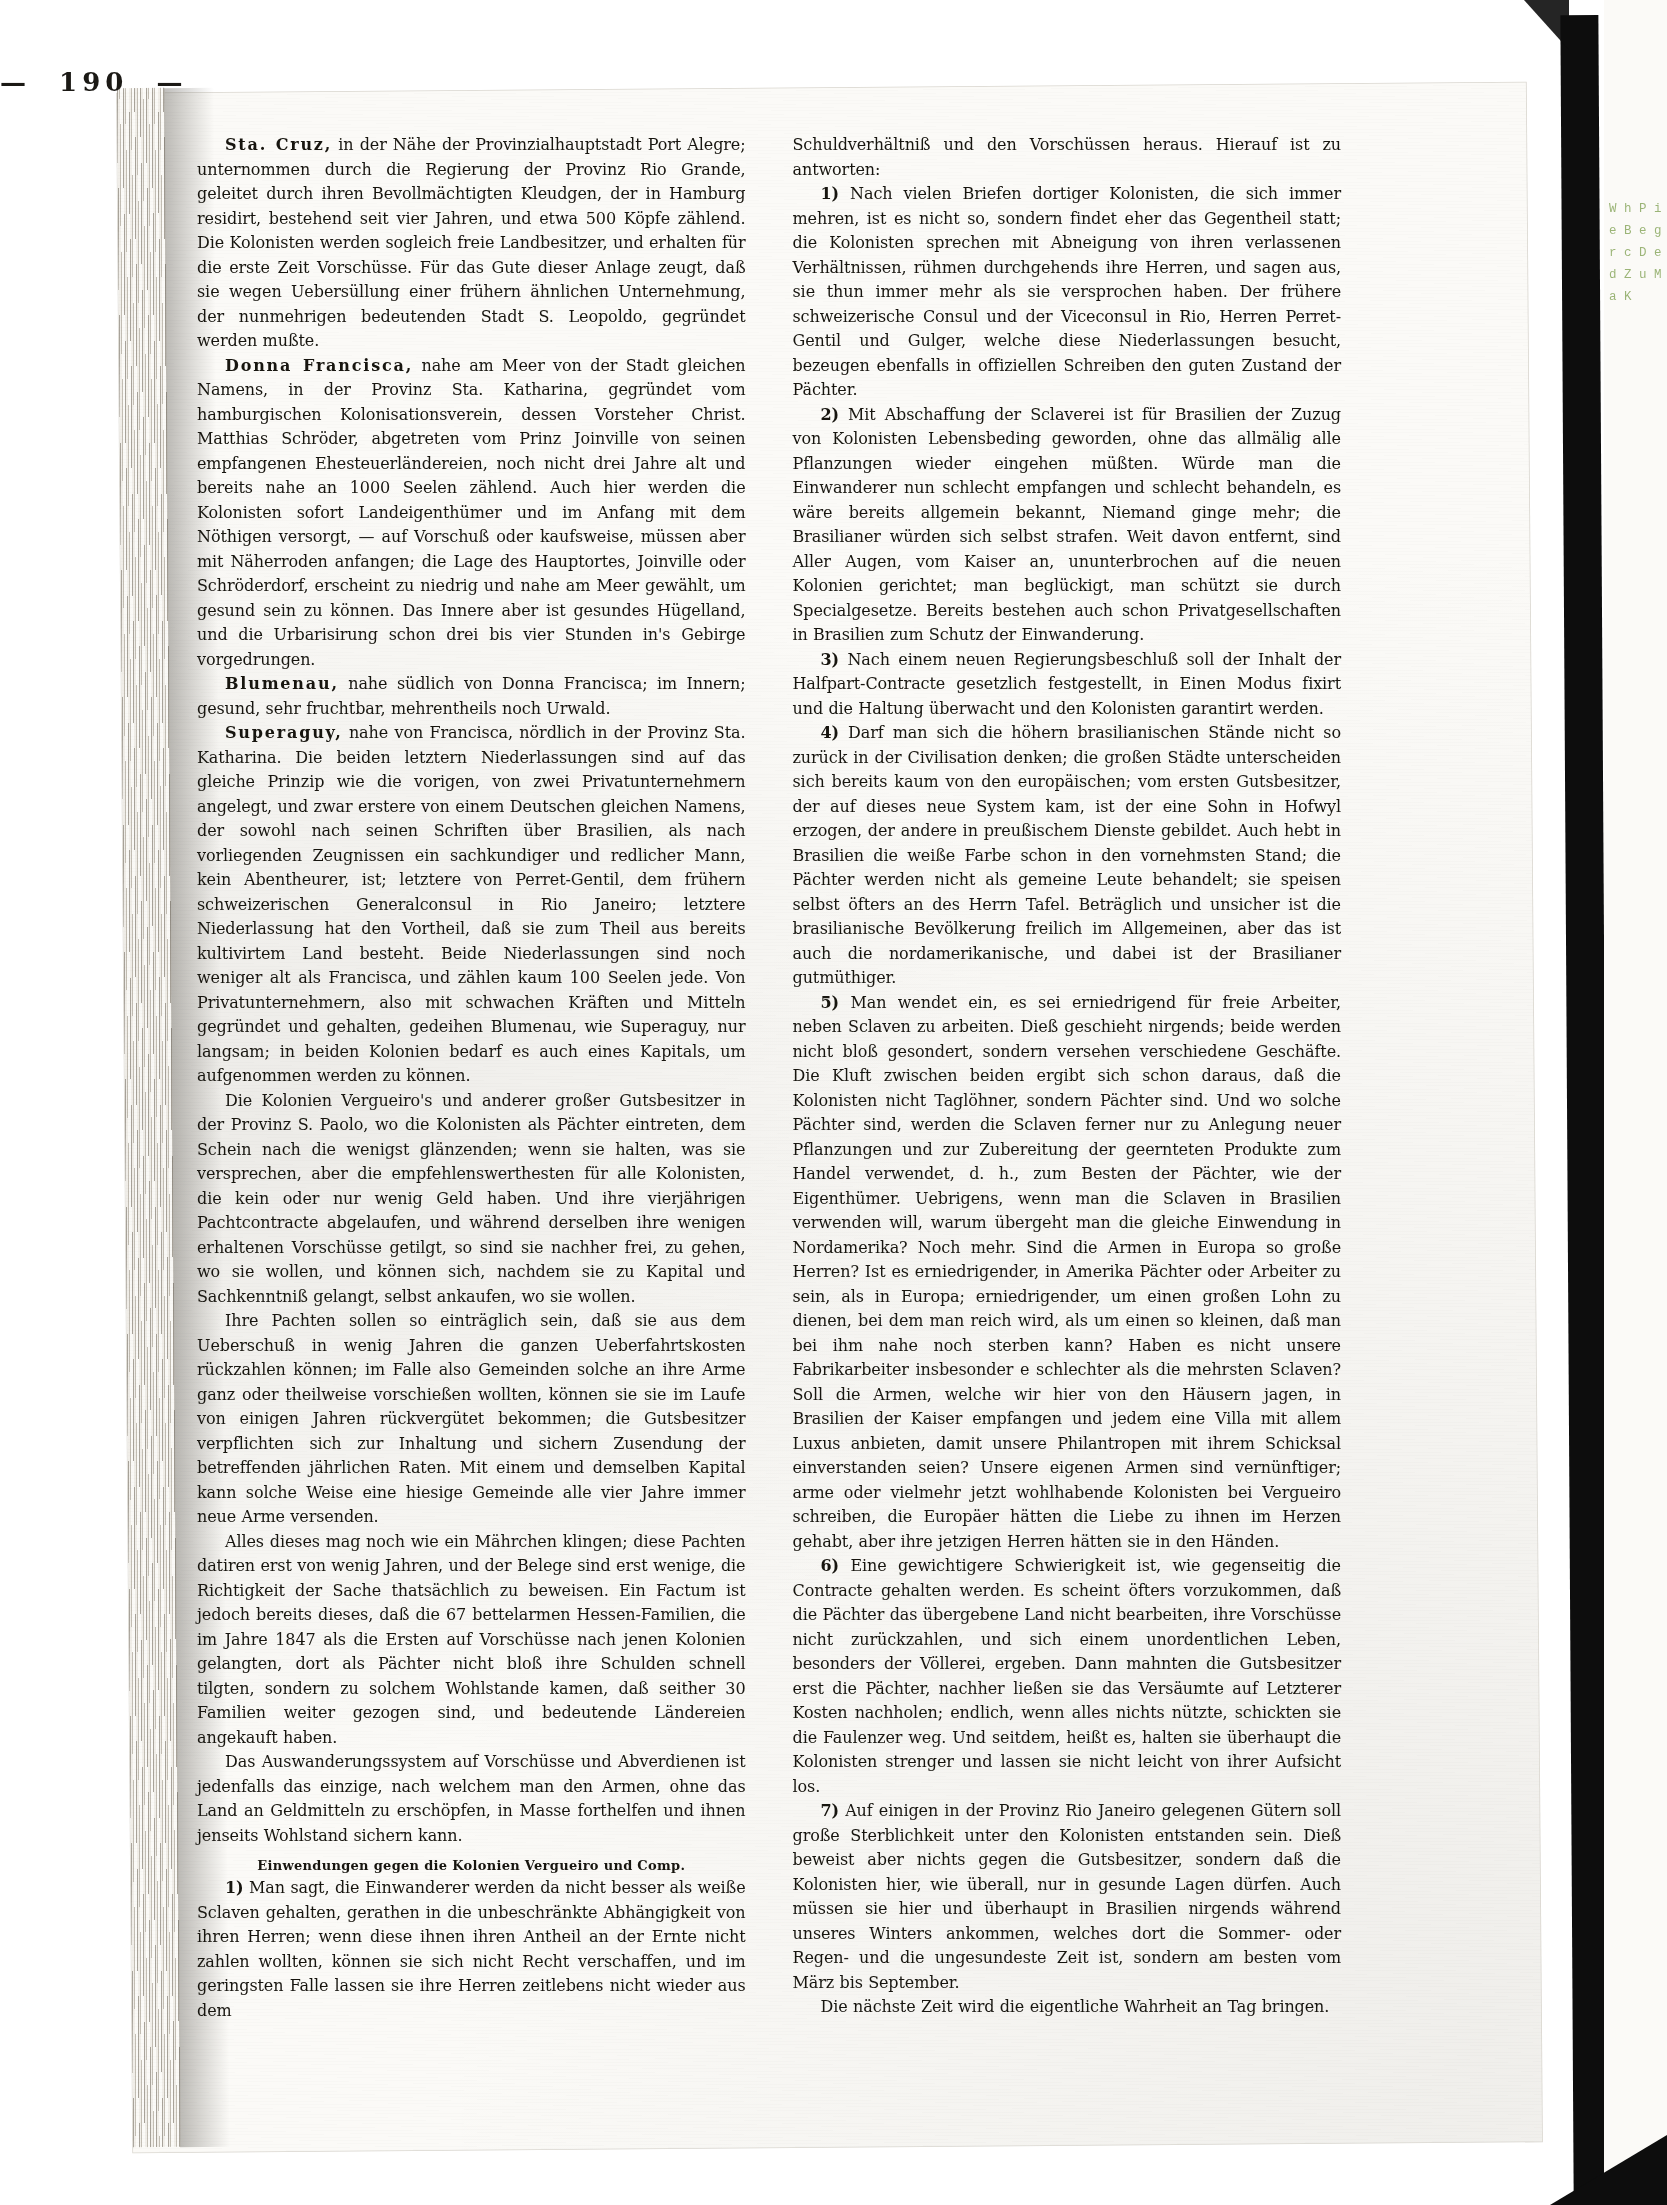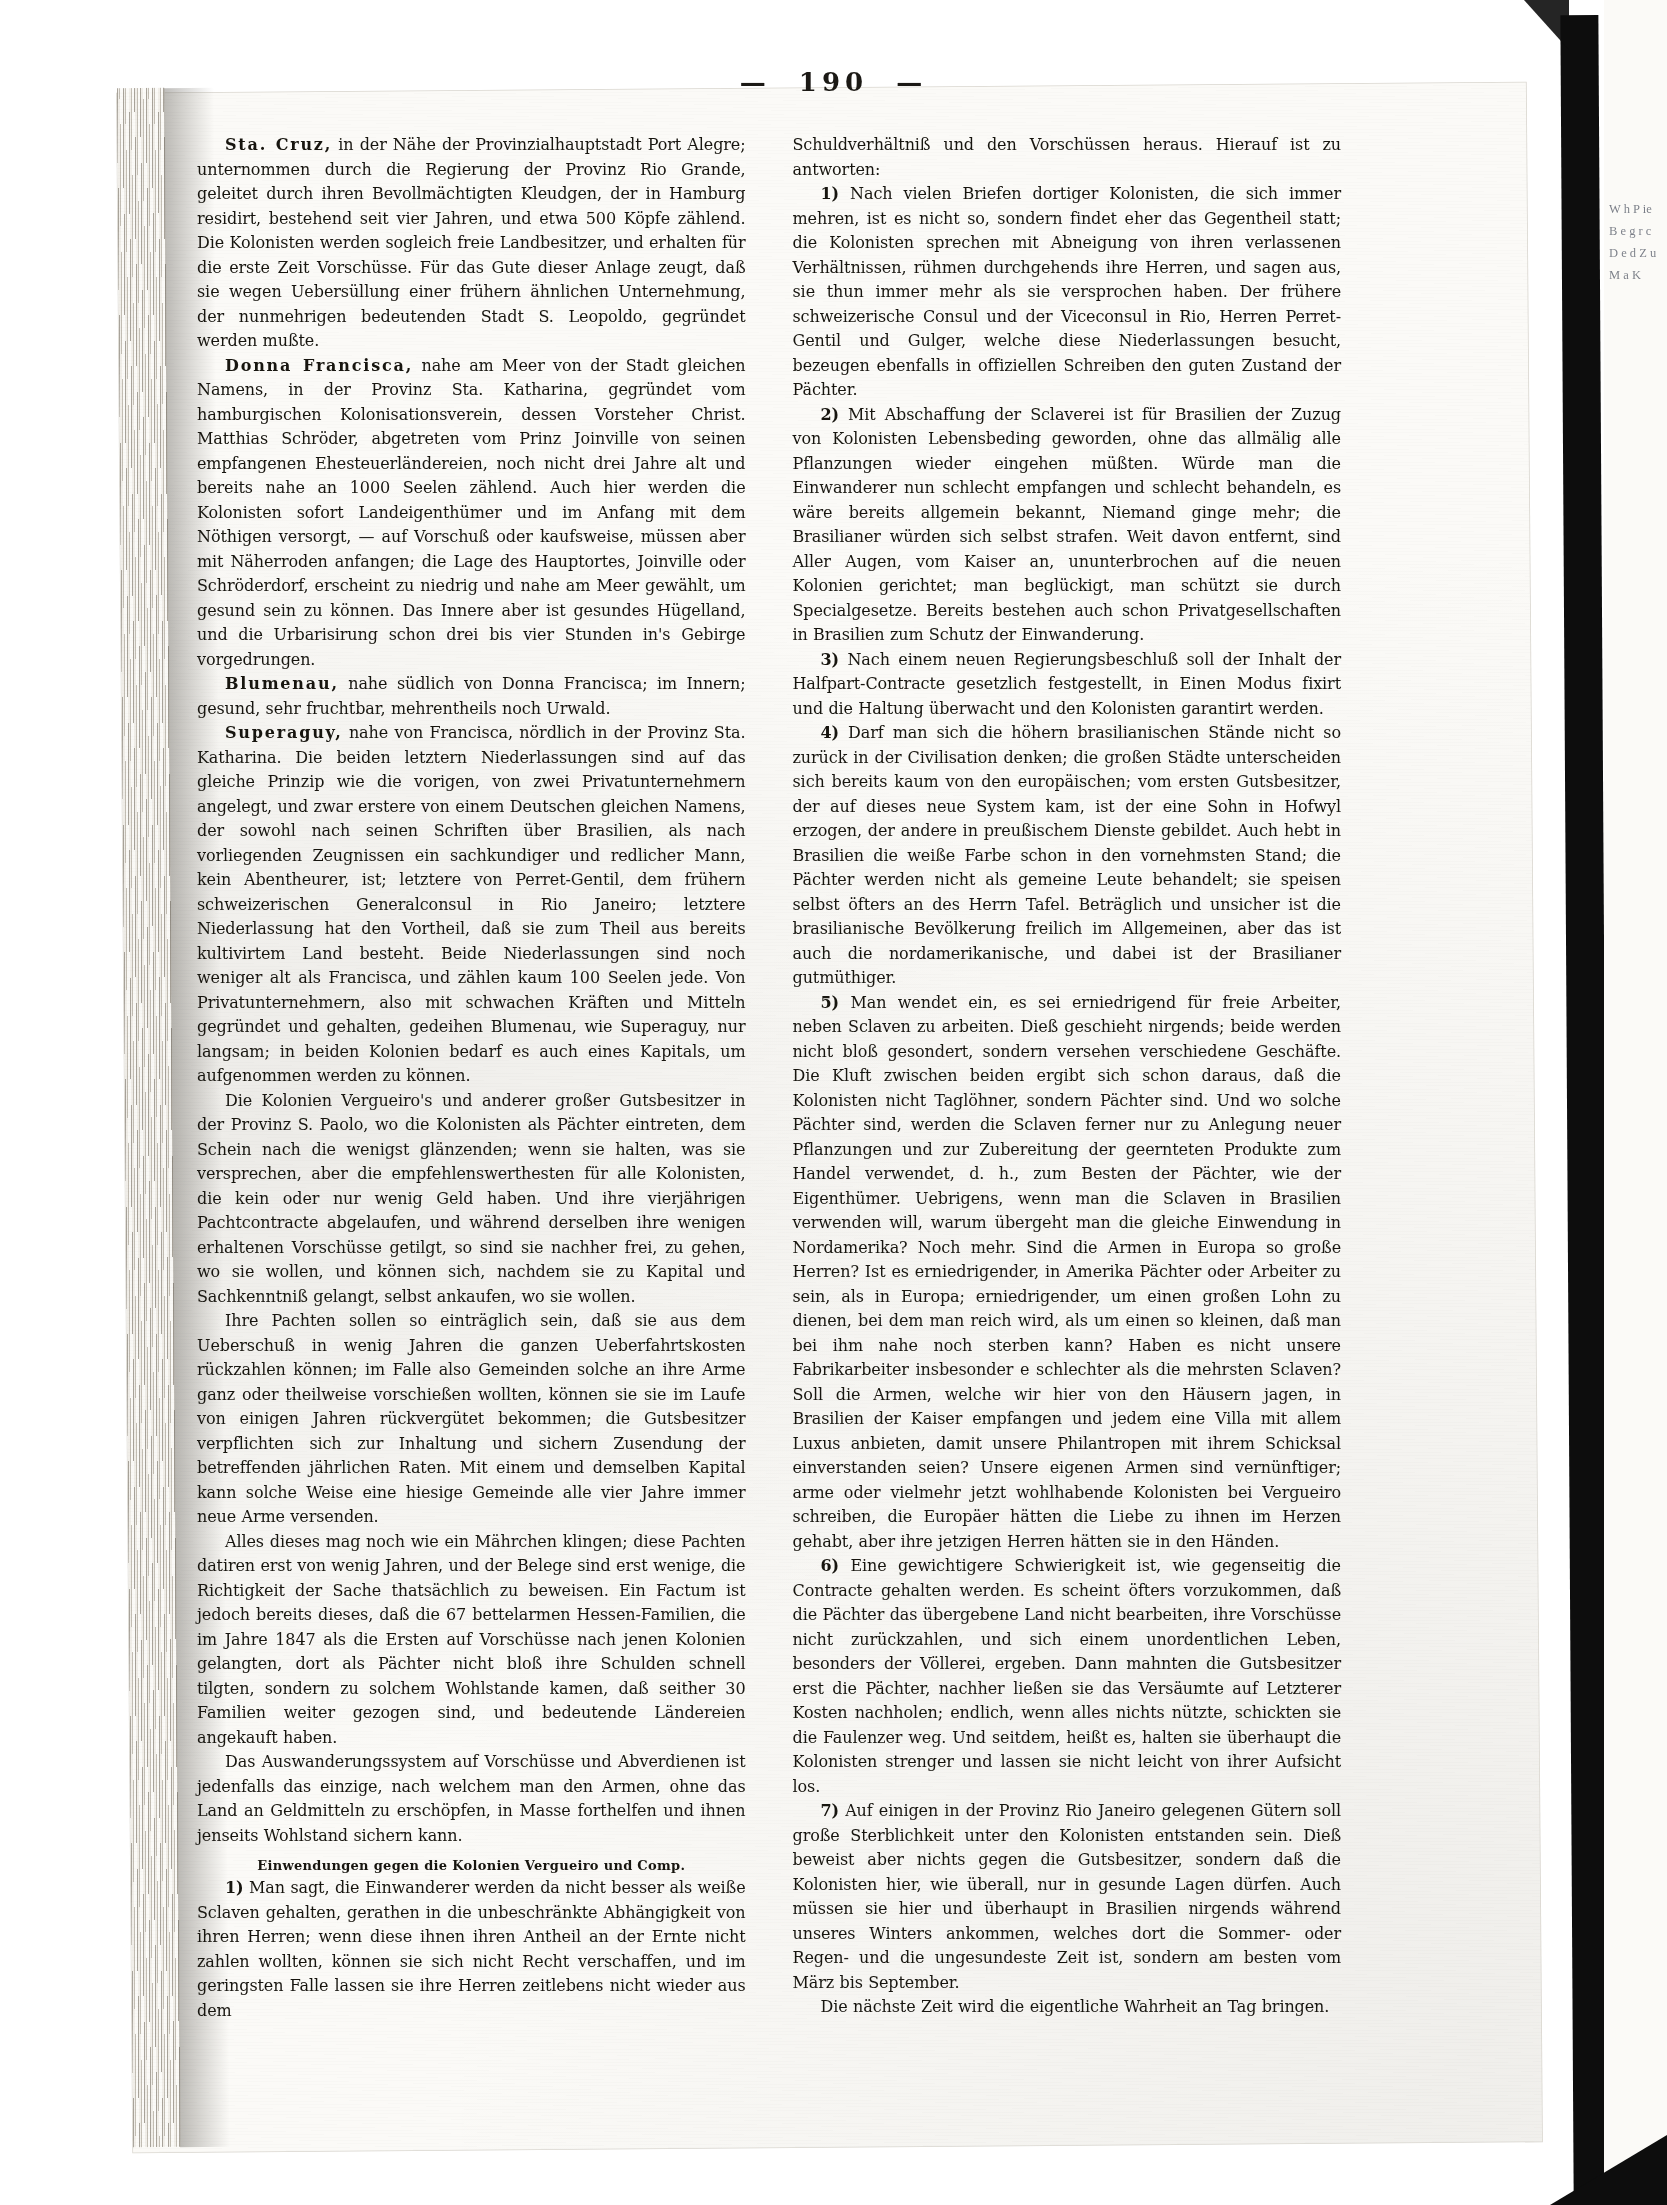--- a/index.html
+++ b/index.html
@@ -107,22 +107,22 @@
     top: 0px;
     width: 63px;
     height: 2205px;
     background: #fbfaf7;
   }
   .right-page-text {
     position: absolute;
     right: 5px;
     top: 198px;
     width: 53px;
-    color: #0f172a;
-    font-family: Liberation Serif, serif;
+    color: #4d7c0f;
+    font-family: Liberation Mono, monospace;
     font-size: 12.5px;
     line-height: 22px;
     opacity: .55;
     overflow: hidden;
     height: 1167px;
     word-break: break-all;
   }
 
   
   .corner-wedge {
@@ -144,21 +144,20 @@
     clip-path: polygon(100% 0, 100% 100%, 40% 0);
     opacity: .9;
   }
 
   
   .page-num {
     position: absolute;
     left: 0;
     top: 67px;
     width: 100%;
-    text-align: center;
     font-family: "DejaVu Serif", serif;
     font-size: 26px;
     font-weight: bold;
     letter-spacing: 5px;
     color: #1b1915;
   }
 
   .columns {
     position: absolute;
     left: 197px;

